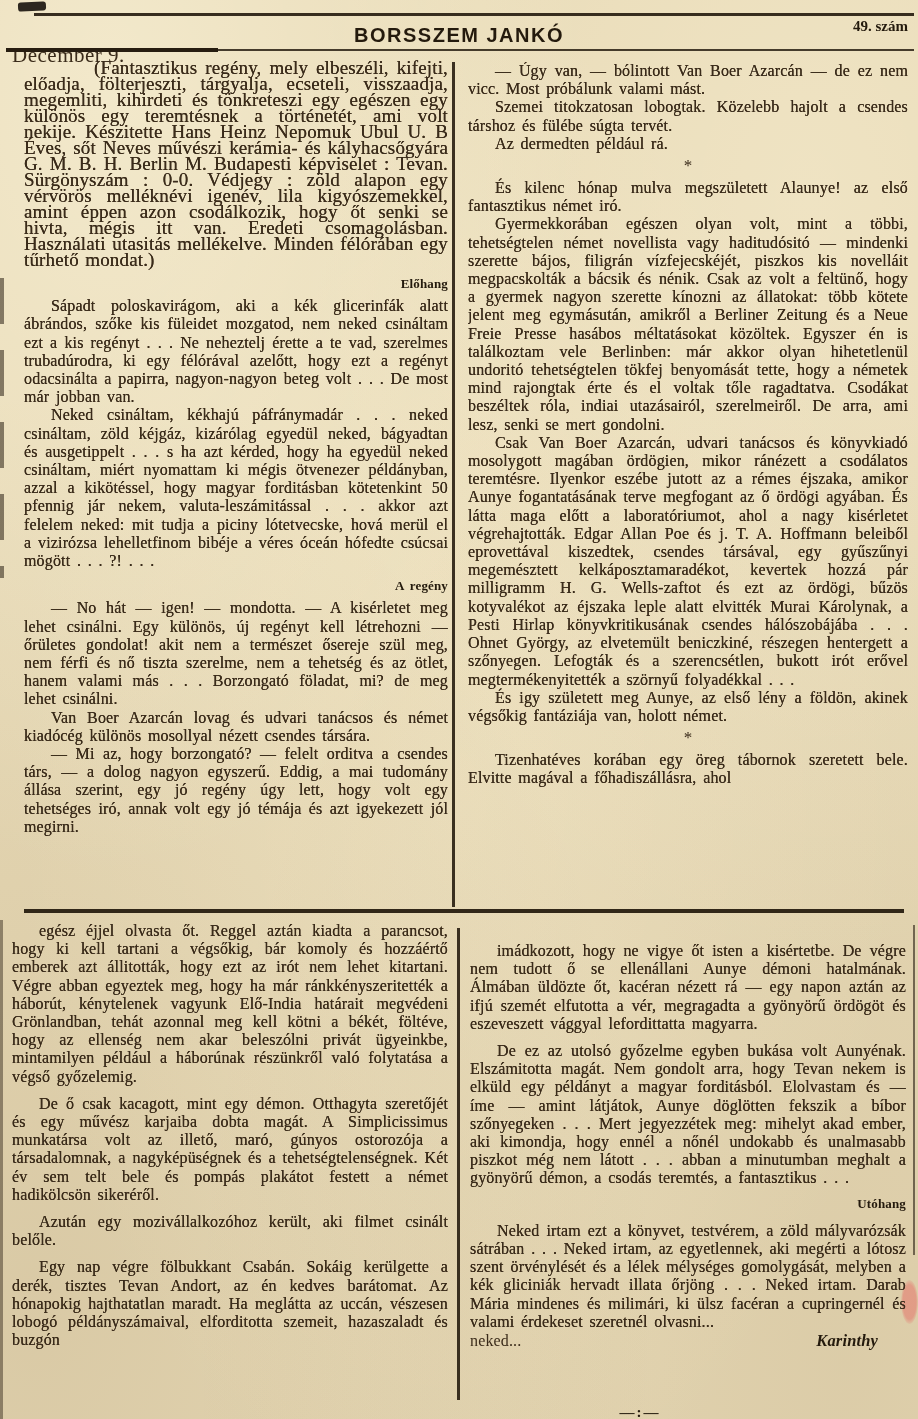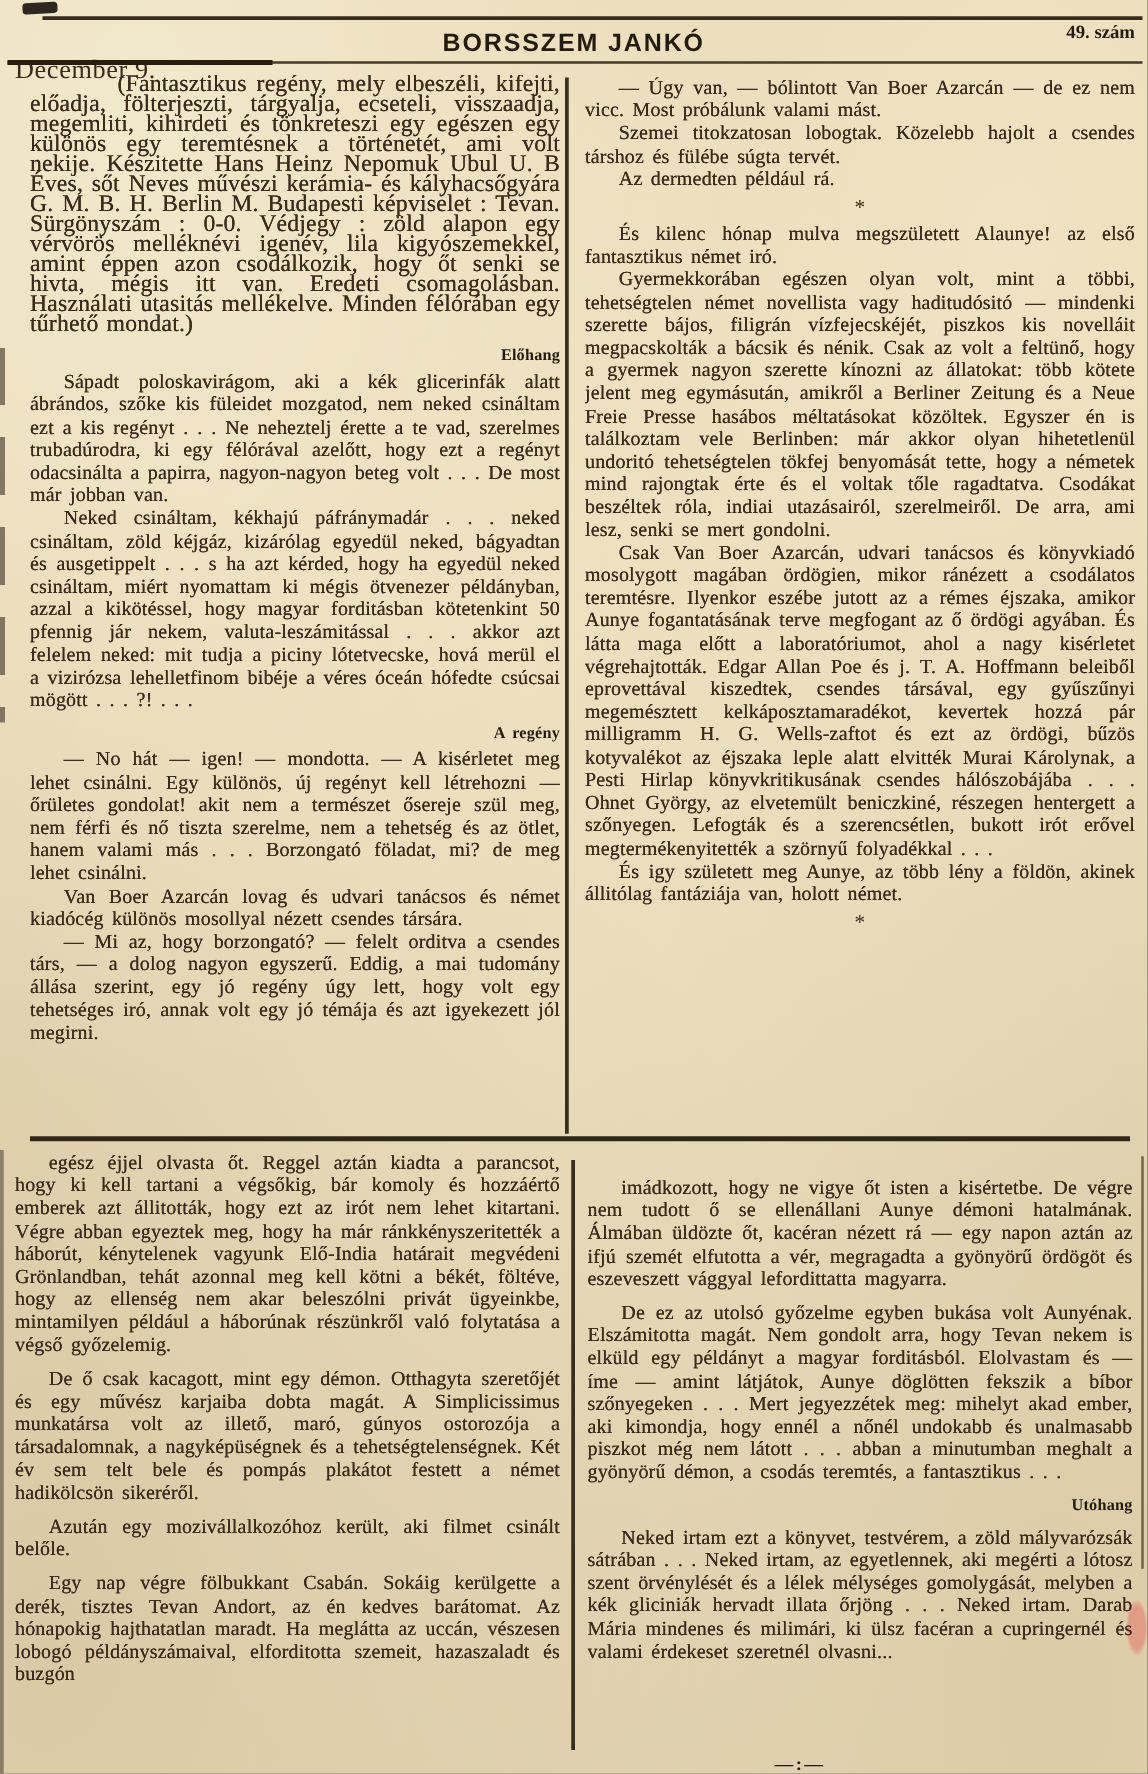--- a/index.html
+++ b/index.html
@@ -92,37 +92,42 @@
   <div class="vrule vrule-top"></div>
 
   <section class="col col-tr">
     <p>— Úgy van, — bólintott Van Boer Azarcán — de ez nem vicc. Most próbálunk valami mást.</p>
     <p>Szemei titokzatosan lobogtak. Közelebb hajolt a csendes társhoz és fülébe súgta tervét.</p>
     <p>Az dermedten például rá.</p>
     <div class="star">*</div>
     <p>És kilenc hónap mulva megszületett Alaunye! az első fantasztikus német iró.</p>
     <p>Gyermekkorában egészen olyan volt, mint a többi, tehetségtelen német novellista vagy haditudósitó — mindenki szerette bájos, filigrán vízfejecskéjét, piszkos kis novelláit megpacskolták a bácsik és nénik. Csak az volt a feltünő, hogy a gyermek nagyon szerette kínozni az állatokat: több kötete jelent meg egymásután, amikről a Berliner Zeitung és a Neue Freie Presse hasábos méltatásokat közöltek. Egyszer én is találkoztam vele Berlinben: már akkor olyan hihetetlenül undoritó tehetségtelen tökfej benyomását tette, hogy a németek mind rajongtak érte és el voltak tőle ragadtatva. Csodákat beszéltek róla, indiai utazásairól, szerelmeiről. De arra, ami lesz, senki se mert gondolni.</p>
     <p>Csak Van Boer Azarcán, udvari tanácsos és könyvkiadó mosolygott magában ördögien, mikor ránézett a csodálatos teremtésre. Ilyenkor eszébe jutott az a rémes éjszaka, amikor Aunye fogantatásának terve megfogant az ő ördögi agyában. És látta maga előtt a laboratóriumot, ahol a nagy kisérletet végrehajtották. Edgar Allan Poe és j. T. A. Hoffmann beleiből eprovettával kiszedtek, csendes társával, egy gyűszűnyi megemésztett kelkáposztamaradékot, kevertek hozzá pár milligramm H. G. Wells-zaftot és ezt az ördögi, bűzös kotyvalékot az éjszaka leple alatt elvitték Murai Károlynak, a Pesti Hirlap könyvkritikusának csendes hálószobájába . . . Ohnet György, az elvetemült beniczkiné, részegen hentergett a szőnyegen. Lefogták és a szerencsétlen, bukott irót erővel megtermékenyitették a szörnyű folyadékkal . . .</p>
-    <p>És igy született meg Aunye, az több lény a földön, akinek állitólag fantáziája van, holott német.</p>
+    <p>És igy született meg Aunye, az első lény a földön, akinek végsőkig fantáziája van, holott német.</p>
     <div class="star">*</div>
+    <p>Tizenhatéves korában egy öreg tábornok szeretett bele. Elvitte magával a főhadiszállásra, ahol</p>
   </section>
 
   <div class="rule rule-mid"></div>
 
   <section class="col col-bl">
     <p>egész éjjel olvasta őt. Reggel aztán kiadta a parancsot, hogy ki kell tartani a végsőkig, bár komoly és hozzáértő emberek azt állitották, hogy ezt az irót nem lehet kitartani. Végre abban egyeztek meg, hogy ha már ránkkényszeritették a háborút, kénytelenek vagyunk Elő-India határait megvédeni Grönlandban, tehát azonnal meg kell kötni a békét, föltéve, hogy az ellenség nem akar beleszólni privát ügyeinkbe, mintamilyen például a háborúnak részünkről való folytatása a végső győzelemig.</p>
     <p>De ő csak kacagott, mint egy démon. Otthagyta szeretőjét és egy művész karjaiba dobta magát. A Simplicissimus munkatársa volt az illető, maró, gúnyos ostorozója a társadalomnak, a nagyképüségnek és a tehetségtelenségnek. Két év sem telt bele és pompás plakátot festett a német hadikölcsön sikeréről.</p>
     <p>Azután egy mozivállalkozóhoz került, aki filmet csinált belőle.</p>
     <p>Egy nap végre fölbukkant Csabán. Sokáig kerülgette a derék, tisztes Tevan Andort, az én kedves barátomat. Az hónapokig hajthatatlan maradt. Ha meglátta az uccán, vészesen lobogó példányszámaival, elforditotta szemeit, hazaszaladt és buzgón</p>
   </section>
 
   <div class="vrule vrule-bottom"></div>
 
   <section class="col col-br">
     <p>imádkozott, hogy ne vigye őt isten a kisértetbe. De végre nem tudott ő se ellenállani Aunye démoni hatalmának. Álmában üldözte őt, kacéran nézett rá — egy napon aztán az ifjú szemét elfutotta a vér, megragadta a gyönyörű ördögöt és eszeveszett vággyal lefordittatta magyarra.</p>
     <p>De ez az utolsó győzelme egyben bukása volt Aunyénak. Elszámitotta magát. Nem gondolt arra, hogy Tevan nekem is elküld egy példányt a magyar forditásból. Elolvastam és — íme — amint látjátok, Aunye döglötten fekszik a bíbor szőnyegeken . . . Mert jegyezzétek meg: mihelyt akad ember, aki kimondja, hogy ennél a nőnél undokabb és unalmasabb piszkot még nem látott . . . abban a minutumban meghalt a gyönyörű démon, a csodás teremtés, a fantasztikus . . .</p>
     <h2 class="sec-heading">Utóhang</h2>
     <p>Neked irtam ezt a könyvet, testvérem, a zöld mályvarózsák sátrában . . . Neked irtam, az egyetlennek, aki megérti a lótosz szent örvénylését és a lélek mélységes gomolygását, melyben a kék gliciniák hervadt illata őrjöng . . . Neked irtam. Darab Mária mindenes és milimári, ki ülsz facéran a cupringernél és valami érdekeset szeretnél olvasni...</p>
+    <div class="sig-row">
+      <span class="cont">neked...</span>
+      <span class="signature">Karinthy</span>
+    </div>
   </section>
 
   <div class="footer-ornament">—:—</div>
 
 </div>
 
 </body></html>

